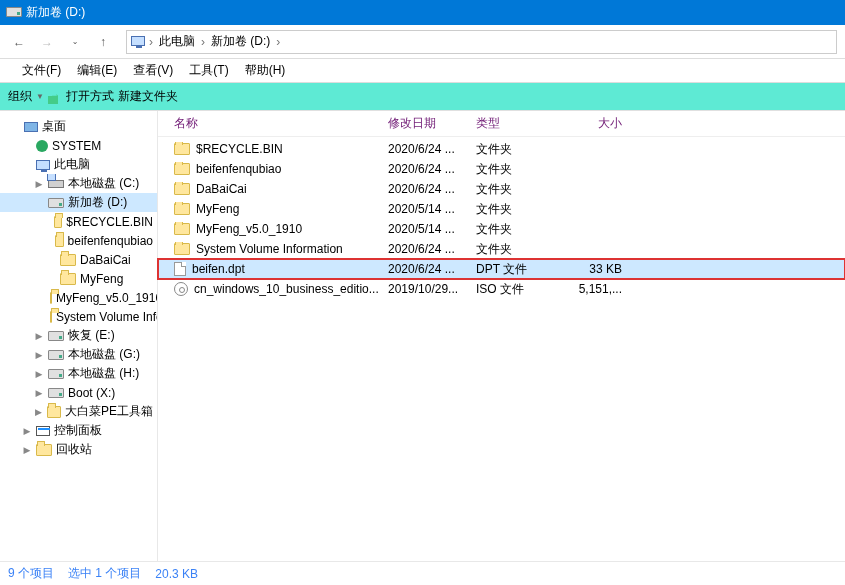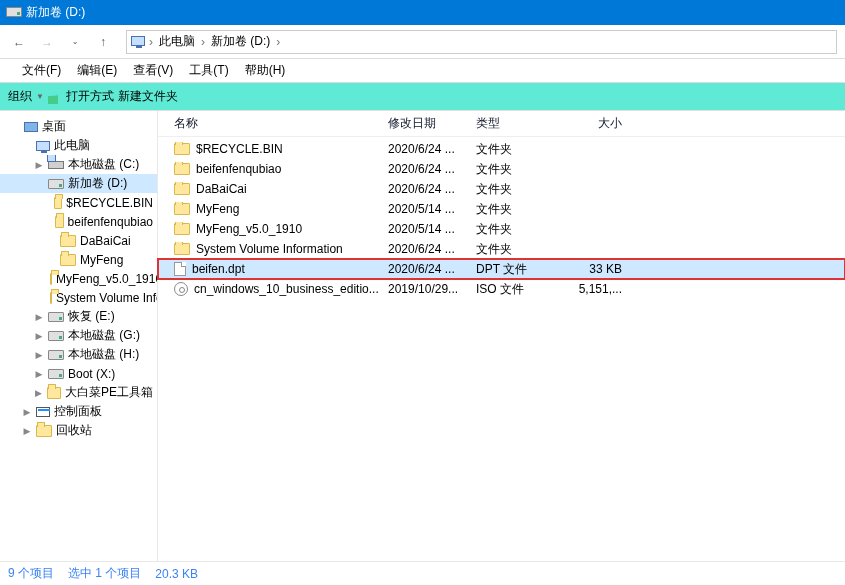--- a/index.html
+++ b/index.html
@@ -26,21 +26,21 @@
   .tree { width: 158px; border-right: 1px solid #e8e8e8; padding: 6px 0; overflow: hidden; }
   .tree-item { display: flex; align-items: center; gap: 4px; padding: 2px 4px 2px 10px; height: 19px; white-space: nowrap; overflow: hidden; }
   .tree-item.d1 { padding-left: 22px; }
   .tree-item.d2 { padding-left: 34px; }
   .tree-item.d3 { padding-left: 46px; }
   .tree-item.sel { background: #cde8ff; }
   .exp { width: 10px; color: #888; font-size: 9px; display: inline-block; text-align: center; }
 
   .files { flex: 1; display: flex; flex-direction: column; }
   .cols { display: flex; padding-left: 12px; height: 26px; align-items: center; border-bottom: 1px solid #eee; }
-  .col { color: #0f172a; }
+  .col { color: #701a75; }
   .c-name { width: 218px; padding-left: 4px; }
   .c-date { width: 88px; }
   .c-type { width: 92px; }
   .c-size { width: 60px; text-align: right; padding-right: 6px; }
 
   .list { flex: 1; padding-top: 2px; }
   .row { display: flex; align-items: center; height: 20px; padding-left: 12px; }
   .row.sel { background: #cde8ff; padding-left: 12px; }
   .row.sel.boxed { outline: 2px solid #d33; outline-offset: -1px; }
   .cell { overflow: hidden; white-space: nowrap; text-overflow: ellipsis; }
@@ -118,20 +118,25 @@
 
 <div class="body">
   <div class="tree" id="tree">
       <div class="tree-item d0">
         <span class="exp"></span>
         <span class="ic-de"></span>
         <span>桌面</span>
       </div>
       <div class="tree-item d1">
         <span class="exp"></span>
+        <span class="ic-user"></span>
+        <span>SYSTEM</span>
+      </div>
+      <div class="tree-item d1">
+        <span class="exp"></span>
         <span class="ic-monitor"></span>
         <span>此电脑</span>
       </div>
       <div class="tree-item d2">
         <span class="exp">▶</span>
         <span class="ic-sys"></span>
         <span>本地磁盘 (C:)</span>
       </div>
       <div class="tree-item d2 sel">
         <span class="exp"></span>

